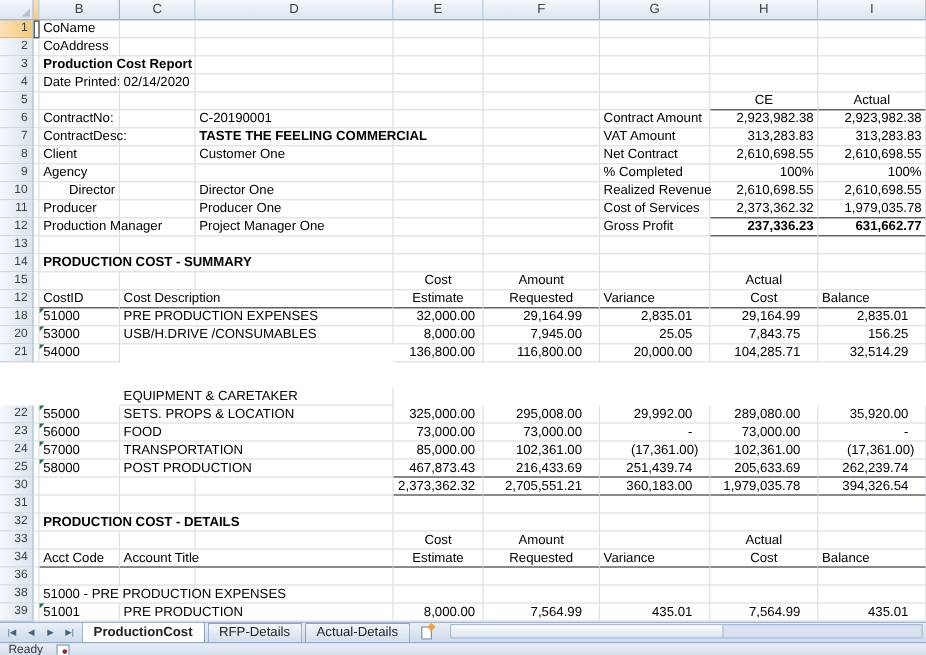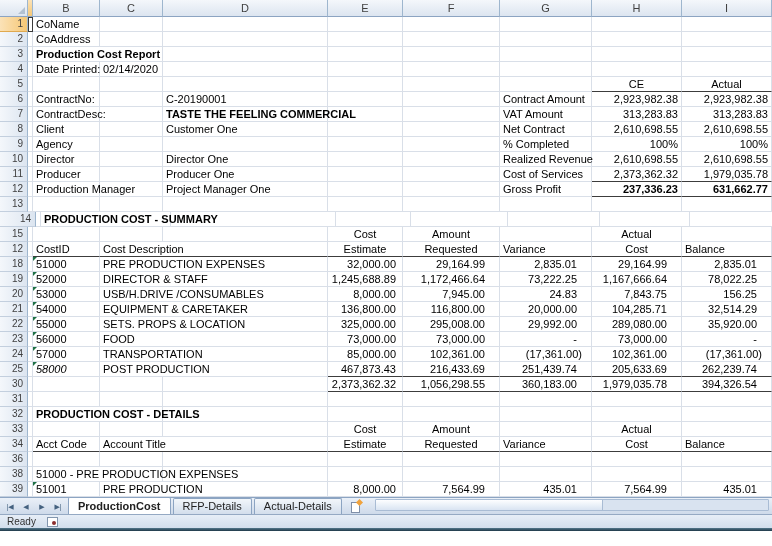--- a/index.html
+++ b/index.html
@@ -163,21 +163,21 @@
         <div class="cell colD" style="width: 165px;"></div>
         <div class="cell colE" style="width: 75px;"></div>
         <div class="cell colF" style="width: 97px;"></div>
         <div class="cell colG" style="width: 92px;">% Completed</div>
         <div class="cell colH r tight" style="width: 90px;">100%</div>
         <div class="cell colI r tight" style="width: 90px;">100%</div>
       </div>
       <div class="row">
         <div class="gutter" style="width: 28px;">10</div>
         <div class="cell cA" style="width: 5px;"></div>
-        <div class="cell colB" style="width: 67px;">Director</div>
+        <div class="cell colB" style="width: 67px; text-align: right;">Director</div>
         <div class="cell colC" style="width: 63px;"></div>
         <div class="cell colD" style="width: 165px;">Director One</div>
         <div class="cell colE" style="width: 75px;"></div>
         <div class="cell colF" style="width: 97px;"></div>
         <div class="cell colG" style="width: 92px;">Realized Revenue</div>
         <div class="cell colH r tight" style="width: 90px;">2,610,698.55</div>
         <div class="cell colI r tight" style="width: 90px;">2,610,698.55</div>
       </div>
       <div class="row">
         <div class="gutter" style="width: 28px;">11</div>
@@ -209,21 +209,21 @@
         <div class="cell colB" style="width: 67px;"></div>
         <div class="cell colC" style="width: 63px;"></div>
         <div class="cell colD" style="width: 165px;"></div>
         <div class="cell colE" style="width: 75px;"></div>
         <div class="cell colF" style="width: 97px;"></div>
         <div class="cell colG" style="width: 92px;"></div>
         <div class="cell colH" style="width: 90px;"></div>
         <div class="cell colI" style="width: 90px;"></div>
       </div>
       <div class="row">
-        <div class="gutter" style="width: 36px;">14</div>
+        <div class="gutter" style="width: 28px;">14</div>
         <div class="cell cA" style="width: 5px;"></div>
         <div class="cell colB b" style="width: 130px;">PRODUCTION COST - SUMMARY</div>
         <div class="cell colD" style="width: 165px;"></div>
         <div class="cell colE" style="width: 75px;"></div>
         <div class="cell colF" style="width: 97px;"></div>
         <div class="cell colG" style="width: 92px;"></div>
         <div class="cell colH" style="width: 90px;"></div>
         <div class="cell colI" style="width: 90px;"></div>
       </div>
       <div class="row">
@@ -254,46 +254,35 @@
         <div class="cell cA" style="width: 5px;"></div>
         <div class="cell colB m" style="width: 67px;">51000</div>
         <div class="cell colC" style="width: 228px;">PRE PRODUCTION EXPENSES</div>
         <div class="cell colE r" style="width: 75px;">32,000.00</div>
         <div class="cell colF r" style="width: 97px;">29,164.99</div>
         <div class="cell colG r" style="width: 92px;">2,835.01</div>
         <div class="cell colH r" style="width: 90px;">29,164.99</div>
         <div class="cell colI r" style="width: 90px;">2,835.01</div>
       </div>
       <div class="row">
-        <div class="gutter" style="width: 28px;">19</div>
-        <div class="cell cA" style="width: 5px;"></div>
-        <div class="cell colB m" style="width: 67px;">52000</div>
-        <div class="cell colC" style="width: 228px;">DIRECTOR &amp; STAFF</div>
-        <div class="cell colE r" style="width: 75px;">1,245,688.89</div>
-        <div class="cell colF r" style="width: 97px;">1,172,466.64</div>
-        <div class="cell colG r" style="width: 92px;">73,222.25</div>
-        <div class="cell colH r" style="width: 90px;">1,167,666.64</div>
-        <div class="cell colI r" style="width: 90px;">78,022.25</div>
-      </div>
-      <div class="row">
         <div class="gutter" style="width: 28px;">20</div>
         <div class="cell cA" style="width: 5px;"></div>
         <div class="cell colB m" style="width: 67px;">53000</div>
         <div class="cell colC" style="width: 228px;">USB/H.DRIVE /CONSUMABLES</div>
         <div class="cell colE r" style="width: 75px;">8,000.00</div>
         <div class="cell colF r" style="width: 97px;">7,945.00</div>
-        <div class="cell colG r" style="width: 92px;">24.83</div>
+        <div class="cell colG r" style="width: 92px;">25.05</div>
         <div class="cell colH r" style="width: 90px;">7,843.75</div>
         <div class="cell colI r" style="width: 90px;">156.25</div>
       </div>
       <div class="row">
         <div class="gutter" style="width: 28px;">21</div>
         <div class="cell cA" style="width: 5px;"></div>
         <div class="cell colB m" style="width: 67px;">54000</div>
-        <div class="cell colC" style="width: 228px;">EQUIPMENT &amp; CARETAKER</div>
+        <div class="cell colC" style="width: 228px; margin-top: 36px;">EQUIPMENT &amp; CARETAKER</div>
         <div class="cell colE r" style="width: 75px;">136,800.00</div>
         <div class="cell colF r" style="width: 97px;">116,800.00</div>
         <div class="cell colG r" style="width: 92px;">20,000.00</div>
         <div class="cell colH r" style="width: 90px;">104,285.71</div>
         <div class="cell colI r" style="width: 90px;">32,514.29</div>
       </div>
       <div class="row">
         <div class="gutter" style="width: 28px;">22</div>
         <div class="cell cA" style="width: 5px;"></div>
         <div class="cell colB m" style="width: 67px;">55000</div>
@@ -322,36 +311,36 @@
         <div class="cell colC" style="width: 228px;">TRANSPORTATION</div>
         <div class="cell colE r" style="width: 75px;">85,000.00</div>
         <div class="cell colF r" style="width: 97px;">102,361.00</div>
         <div class="cell colG r neg" style="width: 92px;">(17,361.00)</div>
         <div class="cell colH r" style="width: 90px;">102,361.00</div>
         <div class="cell colI r neg" style="width: 90px;">(17,361.00)</div>
       </div>
       <div class="row">
         <div class="gutter" style="width: 28px;">25</div>
         <div class="cell cA" style="width: 5px;"></div>
-        <div class="cell colB m" style="width: 67px; font-style: italic;">58000</div>
+        <div class="cell colB m" style="width: 67px;">58000</div>
         <div class="cell colC" style="width: 228px;">POST PRODUCTION</div>
         <div class="cell colE r bb" style="width: 75px;">467,873.43</div>
         <div class="cell colF r bb" style="width: 97px;">216,433.69</div>
         <div class="cell colG r bb" style="width: 92px;">251,439.74</div>
         <div class="cell colH r bb" style="width: 90px;">205,633.69</div>
         <div class="cell colI r bb" style="width: 90px;">262,239.74</div>
       </div>
       <div class="row">
         <div class="gutter" style="width: 28px;">30</div>
         <div class="cell cA" style="width: 5px;"></div>
         <div class="cell colB" style="width: 67px;"></div>
         <div class="cell colC" style="width: 63px;"></div>
         <div class="cell colD" style="width: 165px;"></div>
         <div class="cell colE r bb" style="width: 75px;">2,373,362.32</div>
-        <div class="cell colF r bb" style="width: 97px;">1,056,298.55</div>
+        <div class="cell colF r bb" style="width: 97px;">2,705,551.21</div>
         <div class="cell colG r bb" style="width: 92px;">360,183.00</div>
         <div class="cell colH r bb" style="width: 90px;">1,979,035.78</div>
         <div class="cell colI r bb" style="width: 90px;">394,326.54</div>
       </div>
       <div class="row">
         <div class="gutter" style="width: 28px;">31</div>
         <div class="cell cA" style="width: 5px;"></div>
         <div class="cell colB" style="width: 67px;"></div>
         <div class="cell colC" style="width: 63px;"></div>
         <div class="cell colD" style="width: 165px;"></div>

